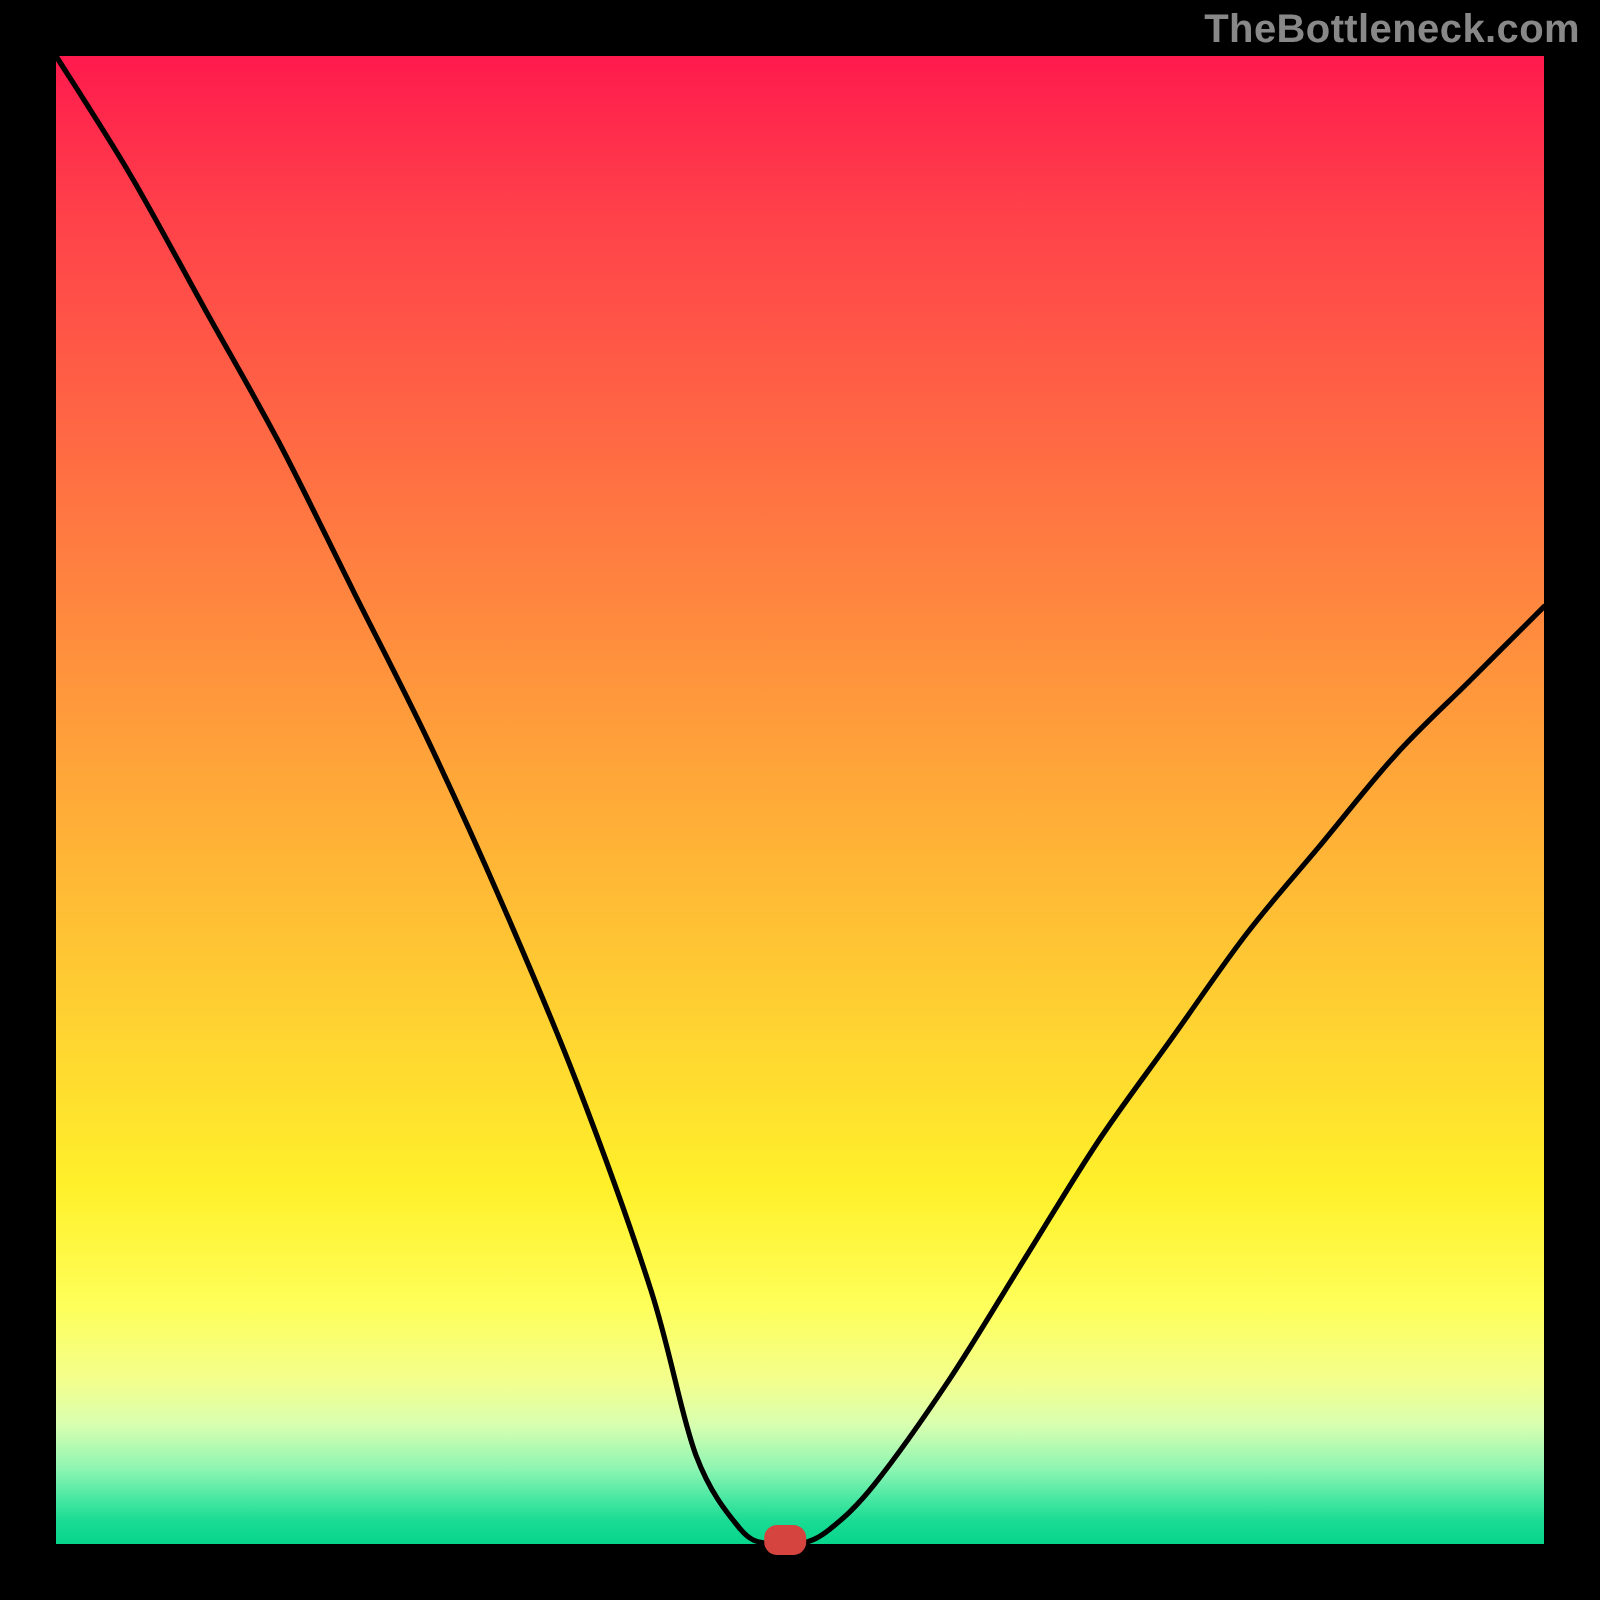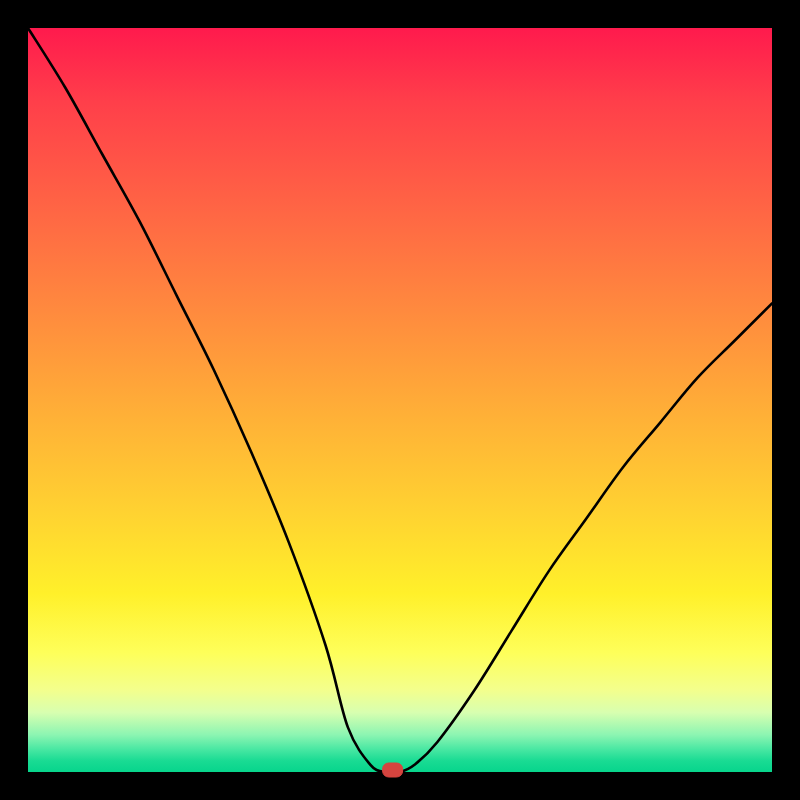--- a/index.html
+++ b/index.html
@@ -64,20 +64,21 @@
   }
   .marker {
     fill: #d5443f;
     stroke: #d5443f;
   }
 </style>
 </head>
 <body>
 
 <div class="frame">
+  <div class="watermark">TheBottleneck.com</div>
 
   <div class="plot">
     <svg class="curve" viewBox="0 0 744 744" preserveAspectRatio="none">
       <path fill="none" stroke="#000" stroke-width="2.6" stroke-linecap="round" stroke-linejoin="round" d="M 0.0 0.0 C 6.2 9.9, 24.8 38.4, 37.2 59.5 C 49.6 80.6, 62.0 104.2, 74.4 126.5 C 86.8 148.8, 99.2 169.9, 111.6 193.4 C 124.0 217.0, 136.4 243.0, 148.8 267.8 C 161.2 292.6, 173.6 316.2, 186.0 342.2 C 198.4 368.3, 210.8 395.6, 223.2 424.1 C 235.6 452.6, 248.0 481.1, 260.4 513.4 C 272.8 545.6, 287.7 586.5, 297.6 617.5 C 307.5 648.5, 312.5 679.5, 319.9 699.4 C 327.4 719.2, 336.0 729.1, 342.2 736.6 C 348.4 744.0, 352.2 742.8, 357.1 744.0 C 362.1 745.2, 367.0 745.2, 372.0 744.0 C 377.0 742.8, 380.7 741.5, 386.9 736.6 C 393.1 731.6, 399.3 726.6, 409.2 714.2 C 419.1 701.8, 434.0 680.8, 446.4 662.2 C 458.8 643.6, 471.2 622.5, 483.6 602.6 C 496.0 582.8, 508.4 561.7, 520.8 543.1 C 533.2 524.5, 545.6 508.4, 558.0 491.0 C 570.4 473.7, 582.8 455.1, 595.2 439.0 C 607.6 422.8, 620.0 409.2, 632.4 394.3 C 644.8 379.4, 657.2 363.3, 669.6 349.7 C 682.0 336.0, 694.4 324.9, 706.8 312.5 C 719.2 300.1, 737.8 281.5, 744.0 275.3" id="curve-path"></path>
       <rect id="marker-rect" class="marker" rx="6" ry="6" width="20" height="14" x="354.6" y="735.0"></rect>
     </svg>
   </div>
 </div>
 
 </body></html>

